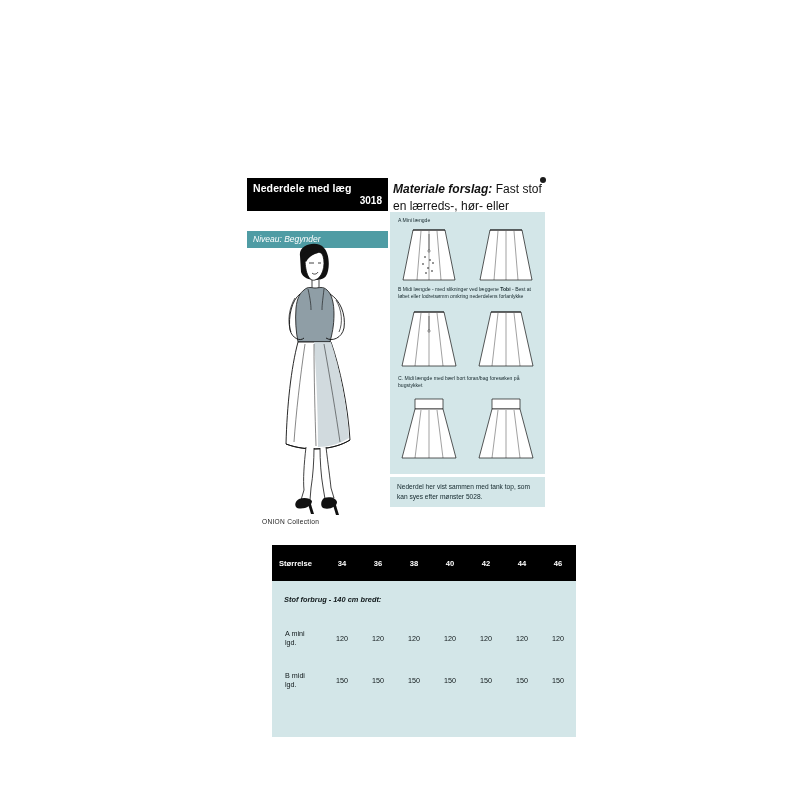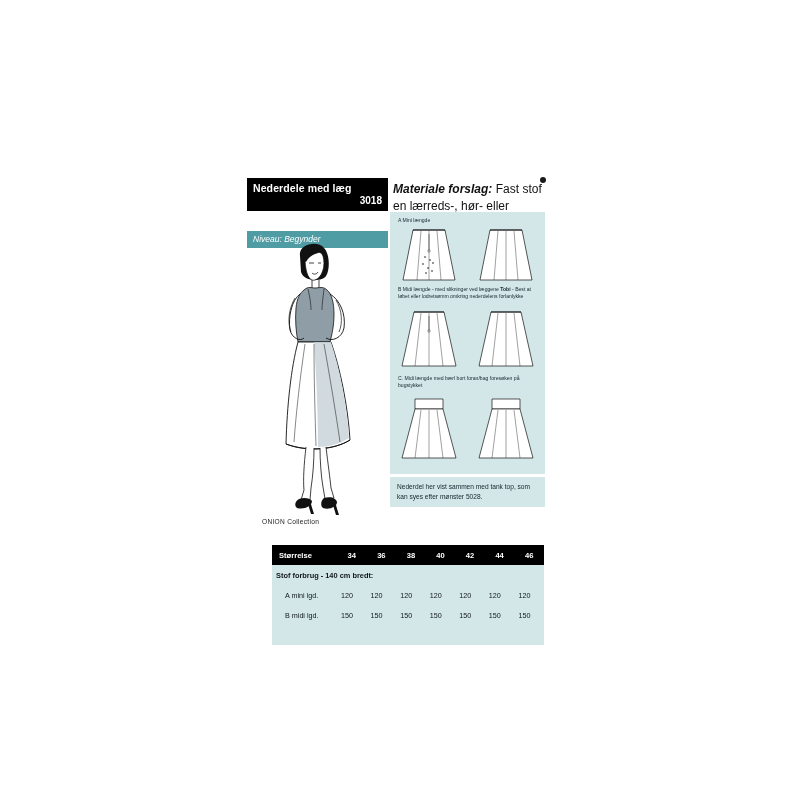--- a/index.html
+++ b/index.html
@@ -167,21 +167,21 @@
     top: 545px;
     width: 272px;
   }
   table.sizes {
     border-collapse: collapse;
     width: 272px;
     font-size: 7.2px;
     color: #10181a;
   }
   table.sizes th, table.sizes td {
-    padding: 4px;
+    padding: 12px;
     height: 12px;
     vertical-align: middle;
   }
   .hdr-row th {
     background: #000000;
     color: #ffffff;
     font-weight: bold;
     font-size: 7.6px;
     height: 14px;
   }
@@ -190,20 +190,21 @@
     padding-left: 7px;
     width: 70px;
   }
   .hdr-row th.num {
     text-align: center;
     width: 28.8px;
   }
   .sub-row td {
     background: #d3e6e8;
     font-weight: bold;
+    font-style: italic;
     font-size: 7.4px;
     padding-left: 7px;
     height: 13px;
   }
   .data-row td {
     background: #d3e6e8;
   }
   .data-row td.lbl {
     padding-left: 13px;
     text-align: left;

